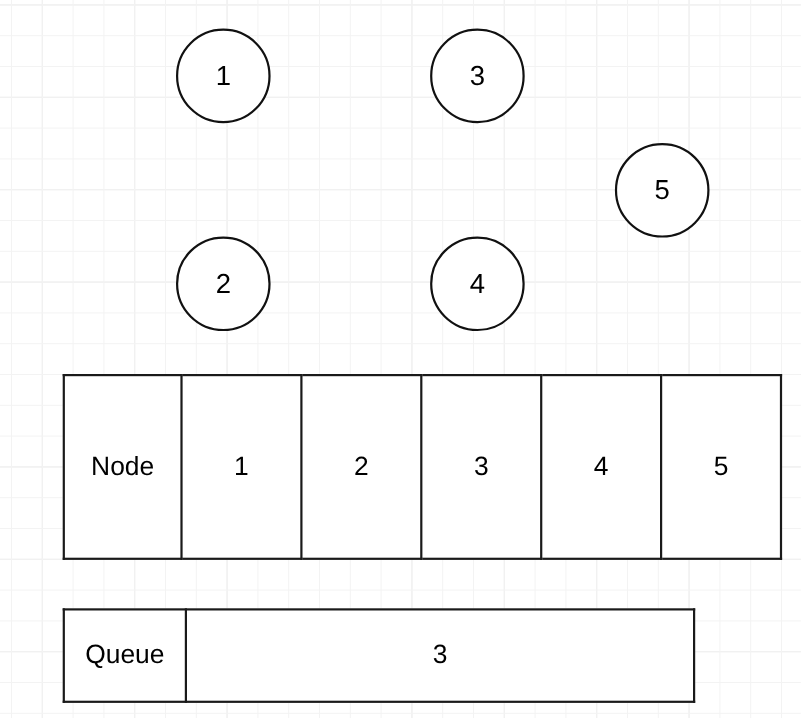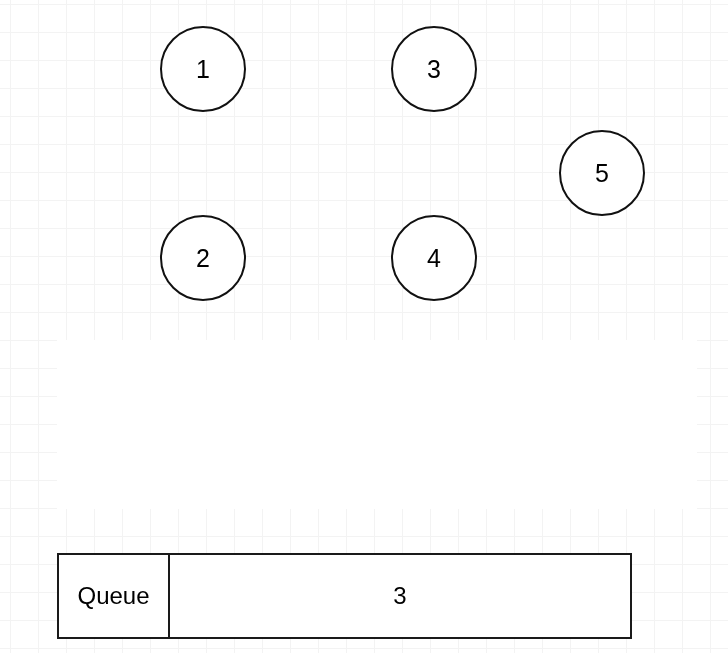--- a/index.html
+++ b/index.html
@@ -138,20 +138,30 @@
   <div class="node" style="left:160px; top:215px;">
     <span class="node-label">2</span>
   </div>
 
   <div class="node" style="left:391px; top:215px;">
     <span class="node-label">4</span>
   </div>
 
   <table id="indegree-table">
     <tbody>
+      <tr>
+        <td class="rowhead">
+          <span class="rowhead-text">Node</span>
+        </td>
+        <td class="datacell">1</td>
+        <td class="datacell">2</td>
+        <td class="datacell">3</td>
+        <td class="datacell">4</td>
+        <td class="datacell">5</td>
+      </tr>
     </tbody>
   </table>
 
   <table id="queue-box">
     <tbody>
       <tr>
         <td class="queue-label-cell">Queue</td>
         <td class="queue-content-cell">3</td>
       </tr>
     </tbody>

